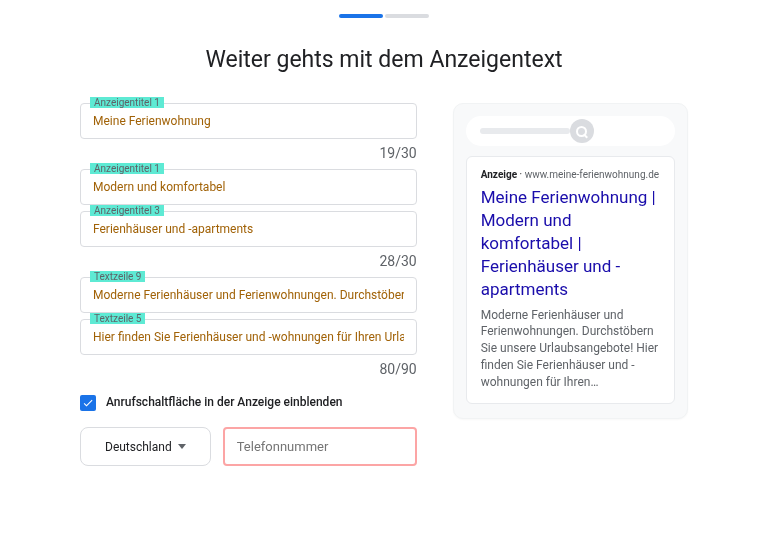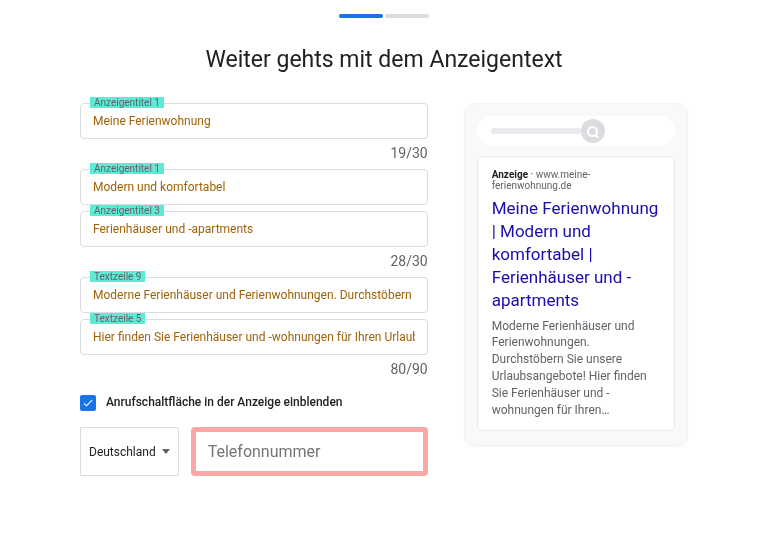--- a/index.html
+++ b/index.html
@@ -84,40 +84,40 @@
     cursor: pointer;
   }
   .checkbox-label {
     font-size: 12px;
     font-weight: 500;
     color: #202124;
   }
   .phone-row { display: flex; gap: 12px; }
   .country-select {
     border: 1px solid #dadce0;
-    border-radius: 1px;
-    padding: 10px 8px;
+    border-radius: 8px;
+    padding: 10px 24px;
     font-size: 12px;
     display: flex;
     align-items: center;
     gap: 6px;
     cursor: pointer;
   }
   .caret-down {
     width: 0; height: 0;
     border-left: 4px solid transparent;
     border-right: 4px solid transparent;
     border-top: 5px solid #5f6368;
   }
   .phone-input {
     flex: 1;
-    border: 5px solid #fca5a5;
+    border: 2px solid #fca5a5;
     border-radius: 4px;
     padding: 10px 12px;
-    font-size: 16px;
+    font-size: 13px;
     outline: none;
     font-family: inherit;
   }
   .preview-card {
     background: #f8f9fa;
     border: 1px solid #f1f3f4;
     border-radius: 10px;
     padding: 12px 12px 14px 12px;
     box-shadow: 0 1px 2px rgba(0,0,0,0.03);
   }

